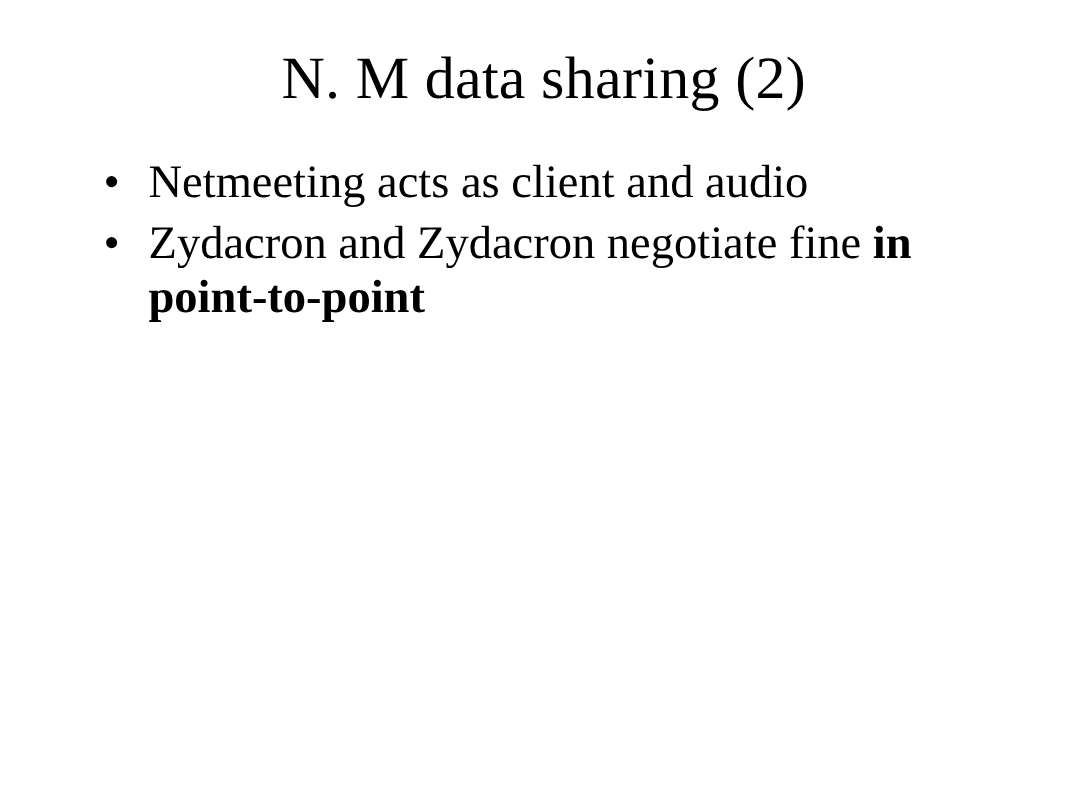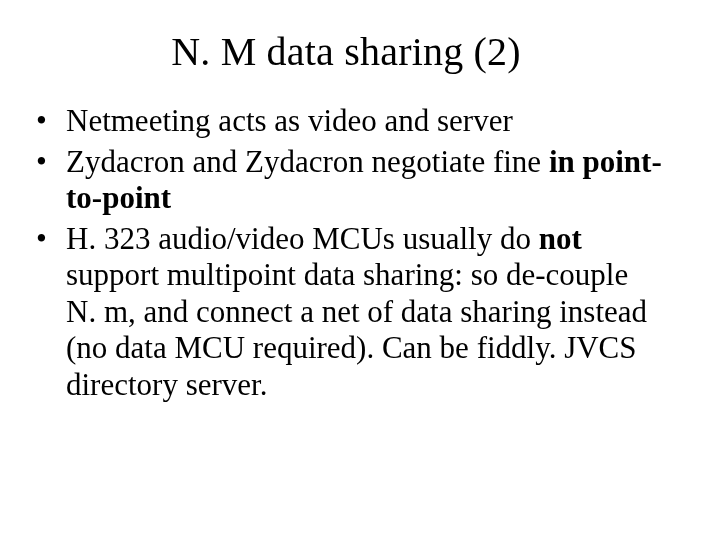--- a/index.html
+++ b/index.html
@@ -8,21 +8,21 @@
     width: 720px;
     height: 540px;
     background: #ffffff;
     font-family: "Times New Roman", Times, serif;
     color: #000000;
   }
   .slide {
     box-sizing: border-box;
     width: 720px;
     height: 484px;
-    padding: 28px 54px 40px 26px;
+    padding: 28px 54px 40px 59px;
   }
   .title {
     text-align: center;
     font-size: 40px;
     font-weight: 400;
     margin: 0 0 28px 0;
     letter-spacing: 0.2px;
   }
   ul.bullets {
     list-style: none;
@@ -45,22 +45,19 @@
   }
   b { font-weight: 700; }
 </style>
 </head>
 <body>
 
 <div class="slide">
   <h1 class="title">N. M data sharing (2)</h1>
   <ul class="bullets">
     <li>
-      <span>Netmeeting acts as video and server</span>
+      <span>Netmeeting acts as client and audio</span>
     </li>
     <li>
       <span>Zydacron and Zydacron negotiate fine </span><b>in point-to-point</b>
-    </li>
-    <li>
-      <span>H. 323 audio/video MCUs usually do </span><b>not</b><span> support multipoint data sharing: so de-couple N. m, and connect a net of data sharing instead (no data MCU required). Can be fiddly.  JVCS directory server.</span>
     </li>
   </ul>
 </div>
 
 </body></html>

